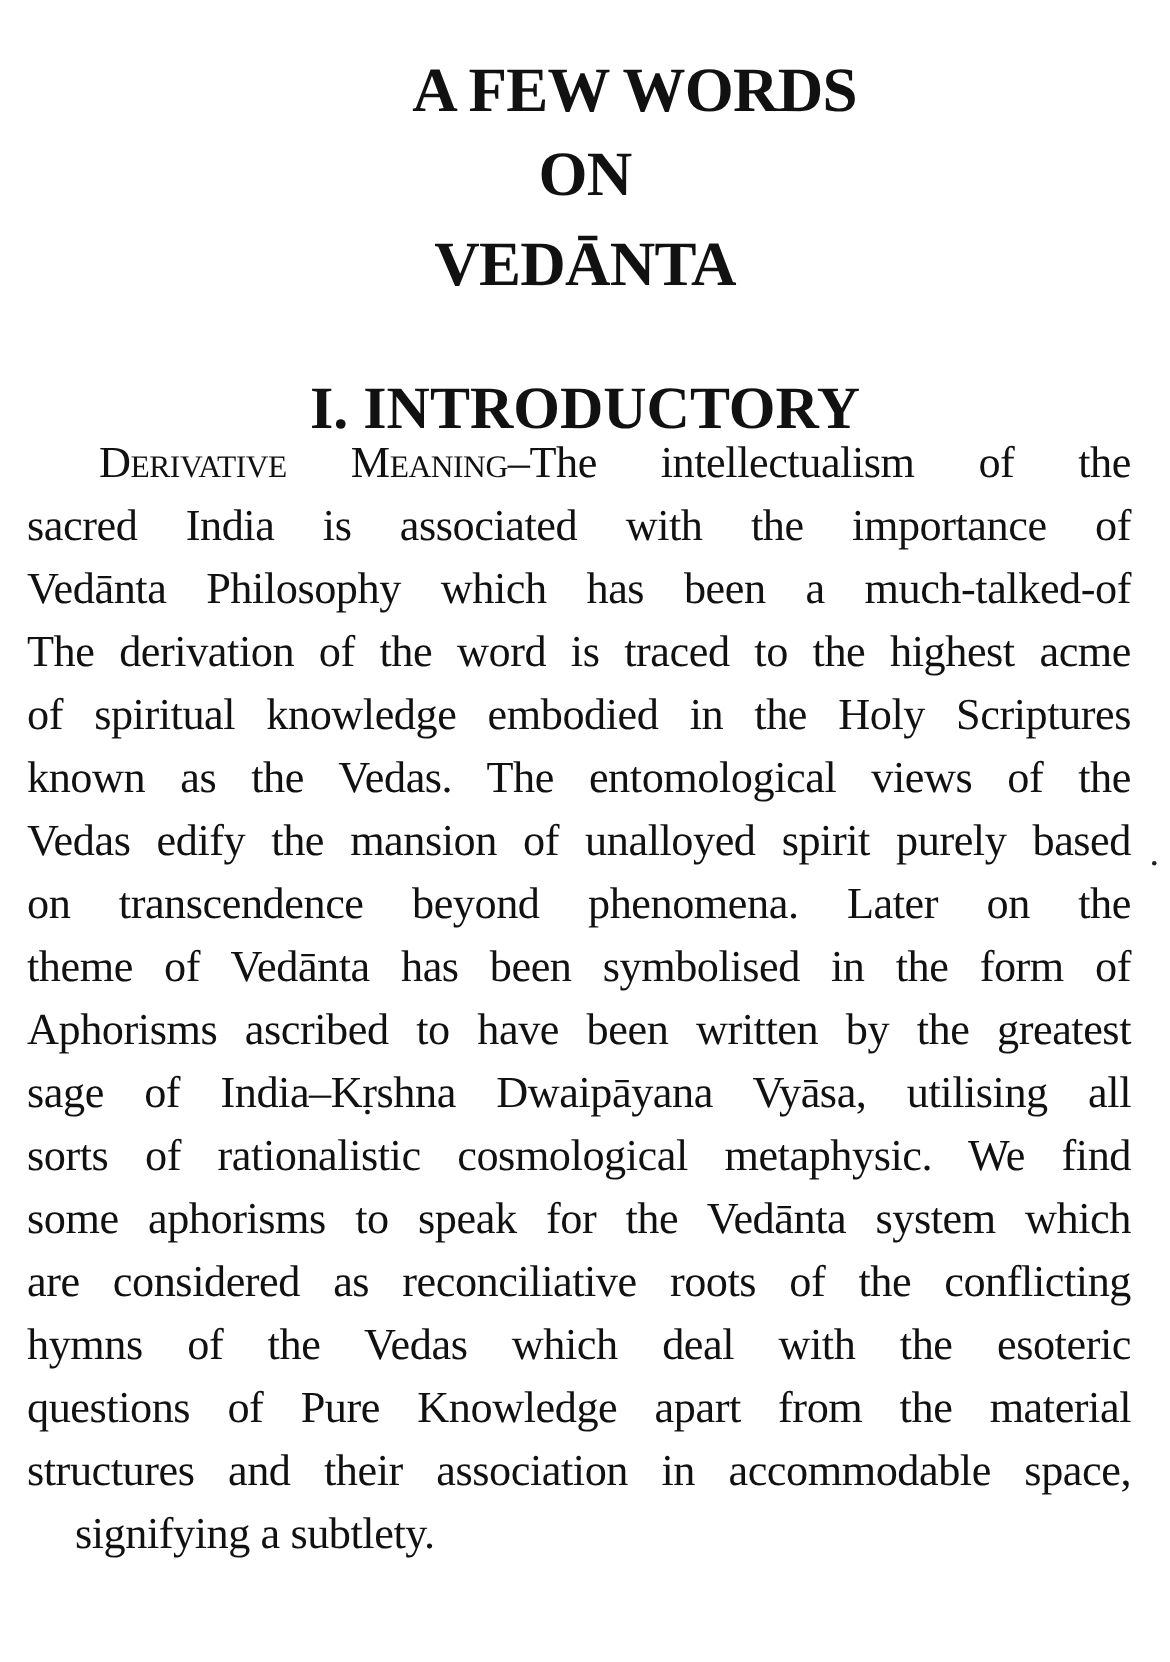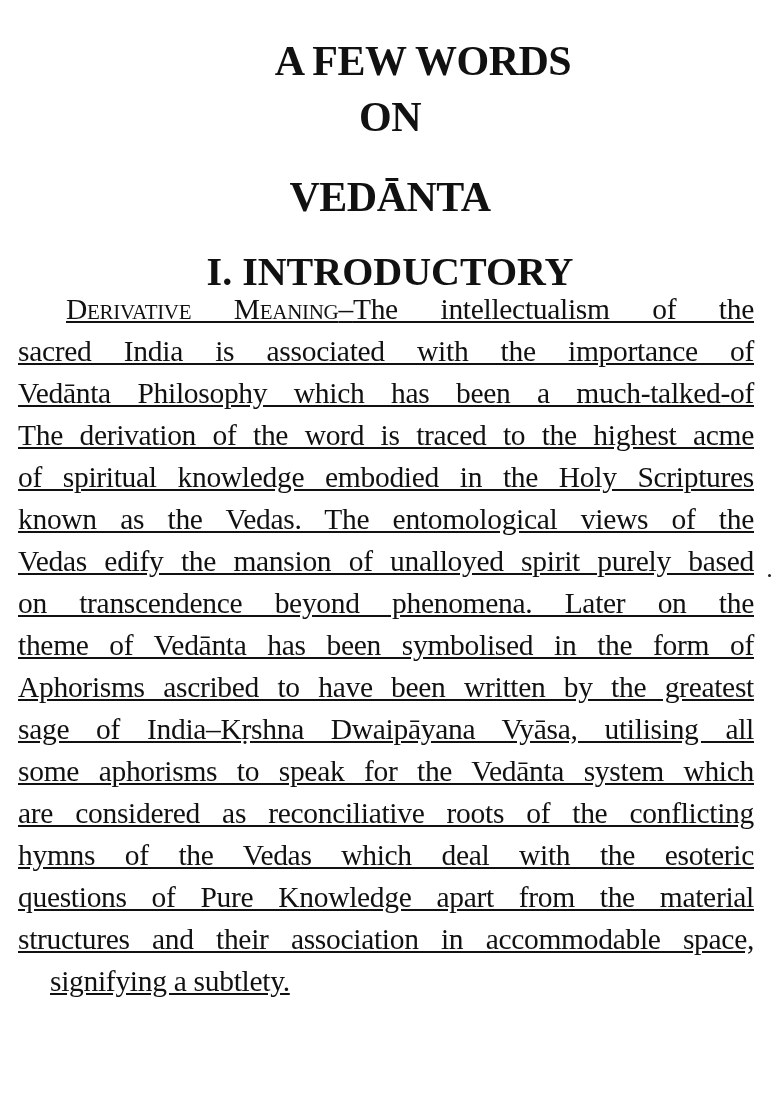--- a/index.html
+++ b/index.html
@@ -26,38 +26,37 @@
       left: 0;
       width: 780px;
       text-align: center;
       font-weight: bold;
       font-size: 42px;
       line-height: 1;
       letter-spacing: -0.5px;
     }
     .title.l1 { top: 40px; padding-left: 33px; }
     .title.l2 { top: 96px; }
-    .title.l3 { top: 156px; margin-top: 20px; }
+    .title.l3 { top: 156px; }
     .section-heading {
       position: absolute;
       left: 0;
       width: 780px;
       top: 252px;
       text-align: center;
       font-weight: bold;
       font-size: 40px;
       line-height: 1;
       letter-spacing: 0px;
     }
     .body-text {
       position: absolute;
       left: 18px;
       width: 736px;
       top: 288px;
-      text-decoration: underline;
     }
     .line {
       display: block;
       height: 42px;
       line-height: 42px;
       font-size: 29.5px;
       text-align: justify;
       text-align-last: justify;
       white-space: nowrap;
       overflow: visible;
@@ -99,20 +98,21 @@
     <span class="line">sacred India is associated with the importance of</span>
     <span class="line">Vedānta Philosophy which has been a much-talked-of</span>
     <span class="line">The derivation of the word is traced to the highest acme</span>
     <span class="line">of spiritual knowledge embodied in the Holy Scriptures</span>
     <span class="line">known as the Vedas. The entomological views of the</span>
     <span class="line">Vedas edify the mansion of unalloyed spirit purely based</span>
     <span class="line">on transcendence beyond phenomena. Later on the</span>
     <span class="line">theme of Vedānta has been symbolised in the form of</span>
     <span class="line">Aphorisms ascribed to have been written by the greatest</span>
     <span class="line">sage of India–Kṛshna Dwaipāyana Vyāsa, utilising all</span>
+    <span class="line">sorts of rationalistic cosmological metaphysic. We find</span>
     <span class="line">some aphorisms to speak for the Vedānta system which</span>
     <span class="line">are considered as reconciliative roots of the conflicting</span>
     <span class="line">hymns of the Vedas which deal with the esoteric</span>
     <span class="line">questions of Pure Knowledge apart from the material</span>
     <span class="line">structures and their association in accommodable space,</span>
     <span class="line last">signifying a subtlety.</span>
   </div>
 
   <div class="stray-dot"></div>
 </div>

